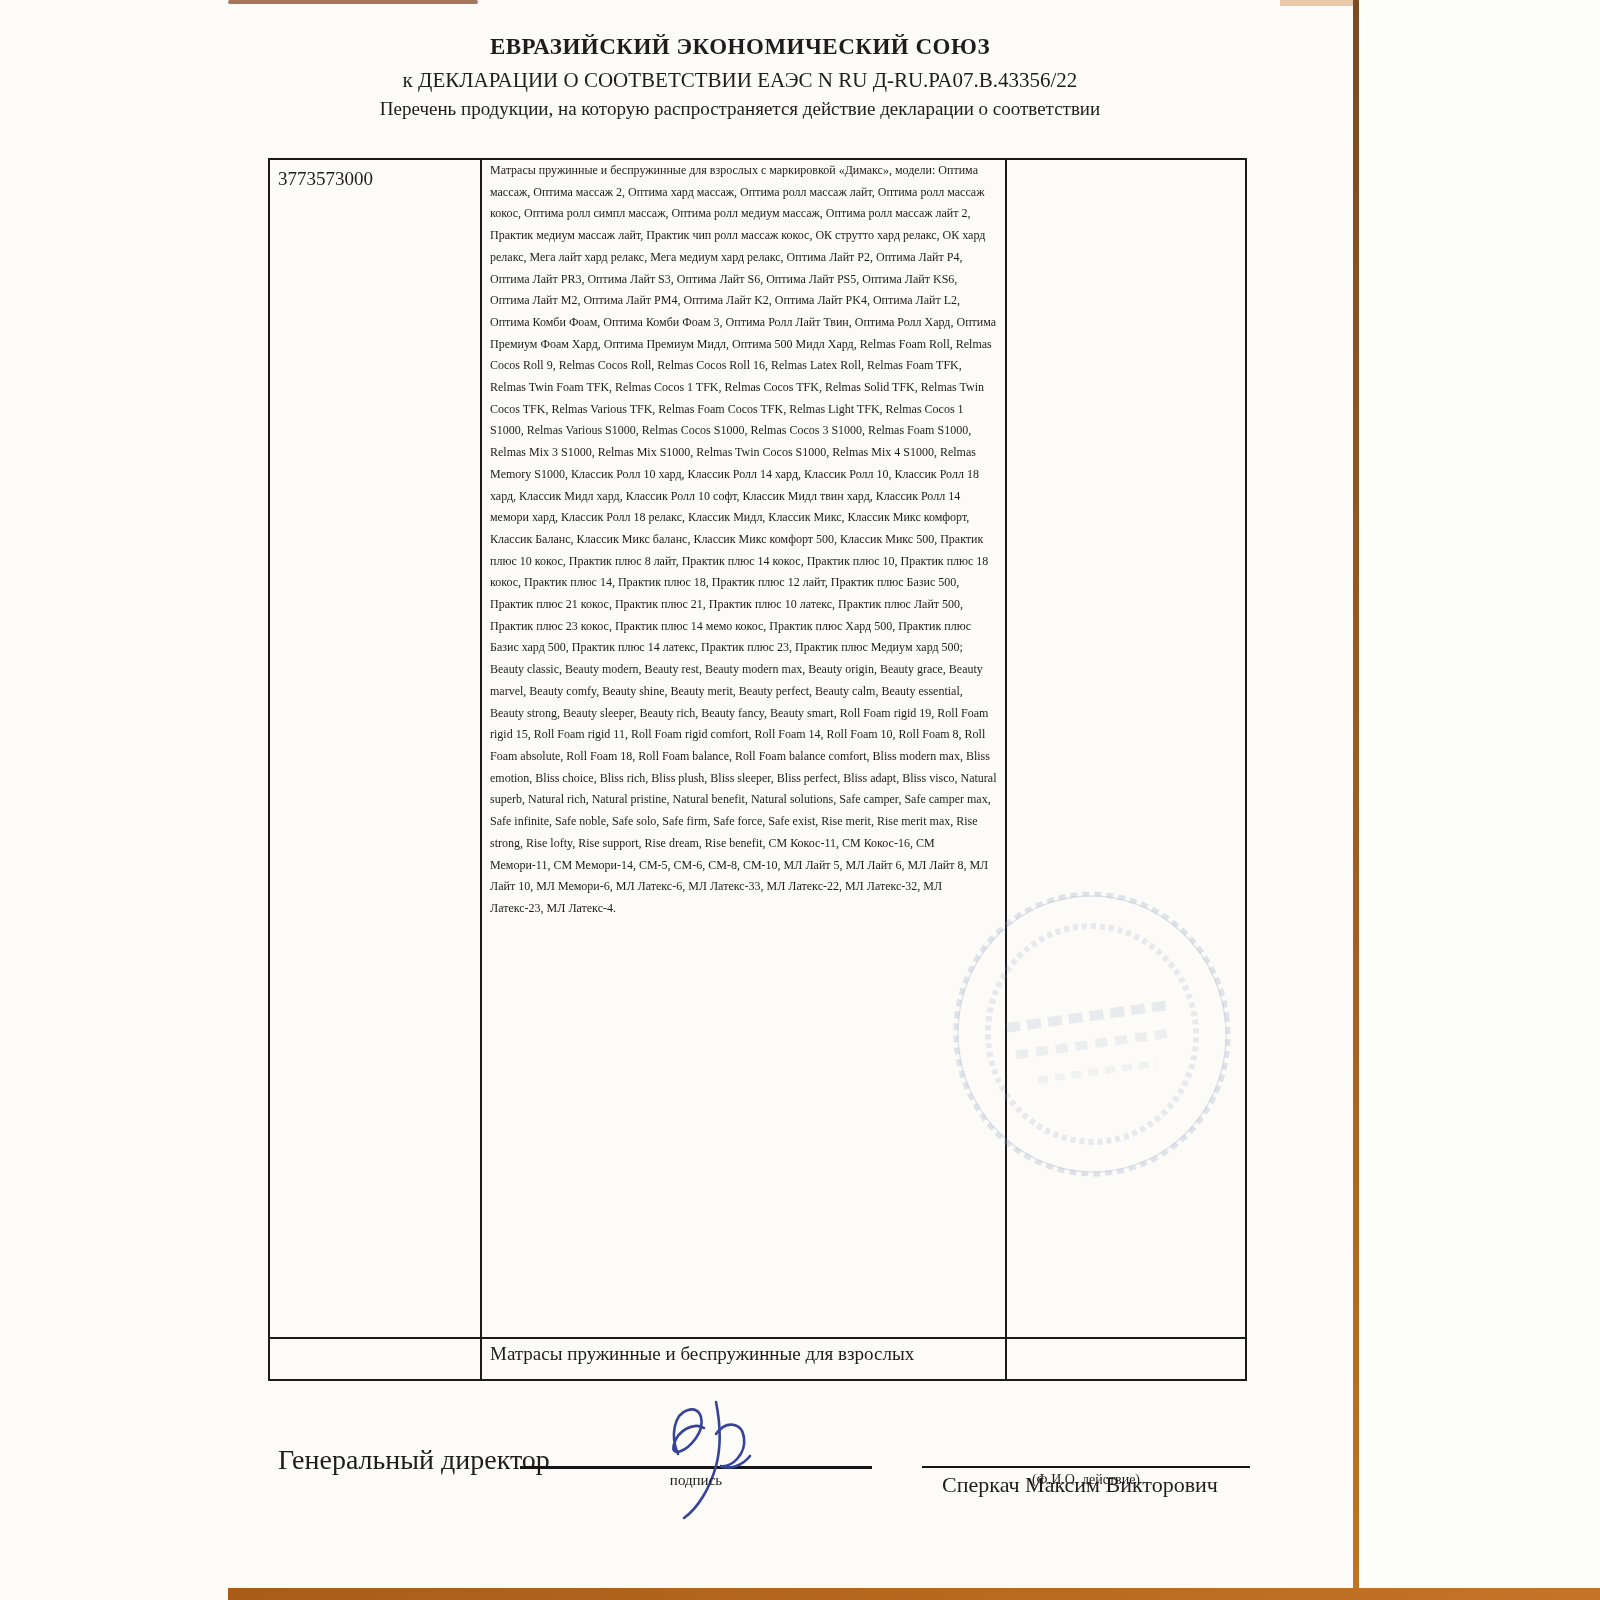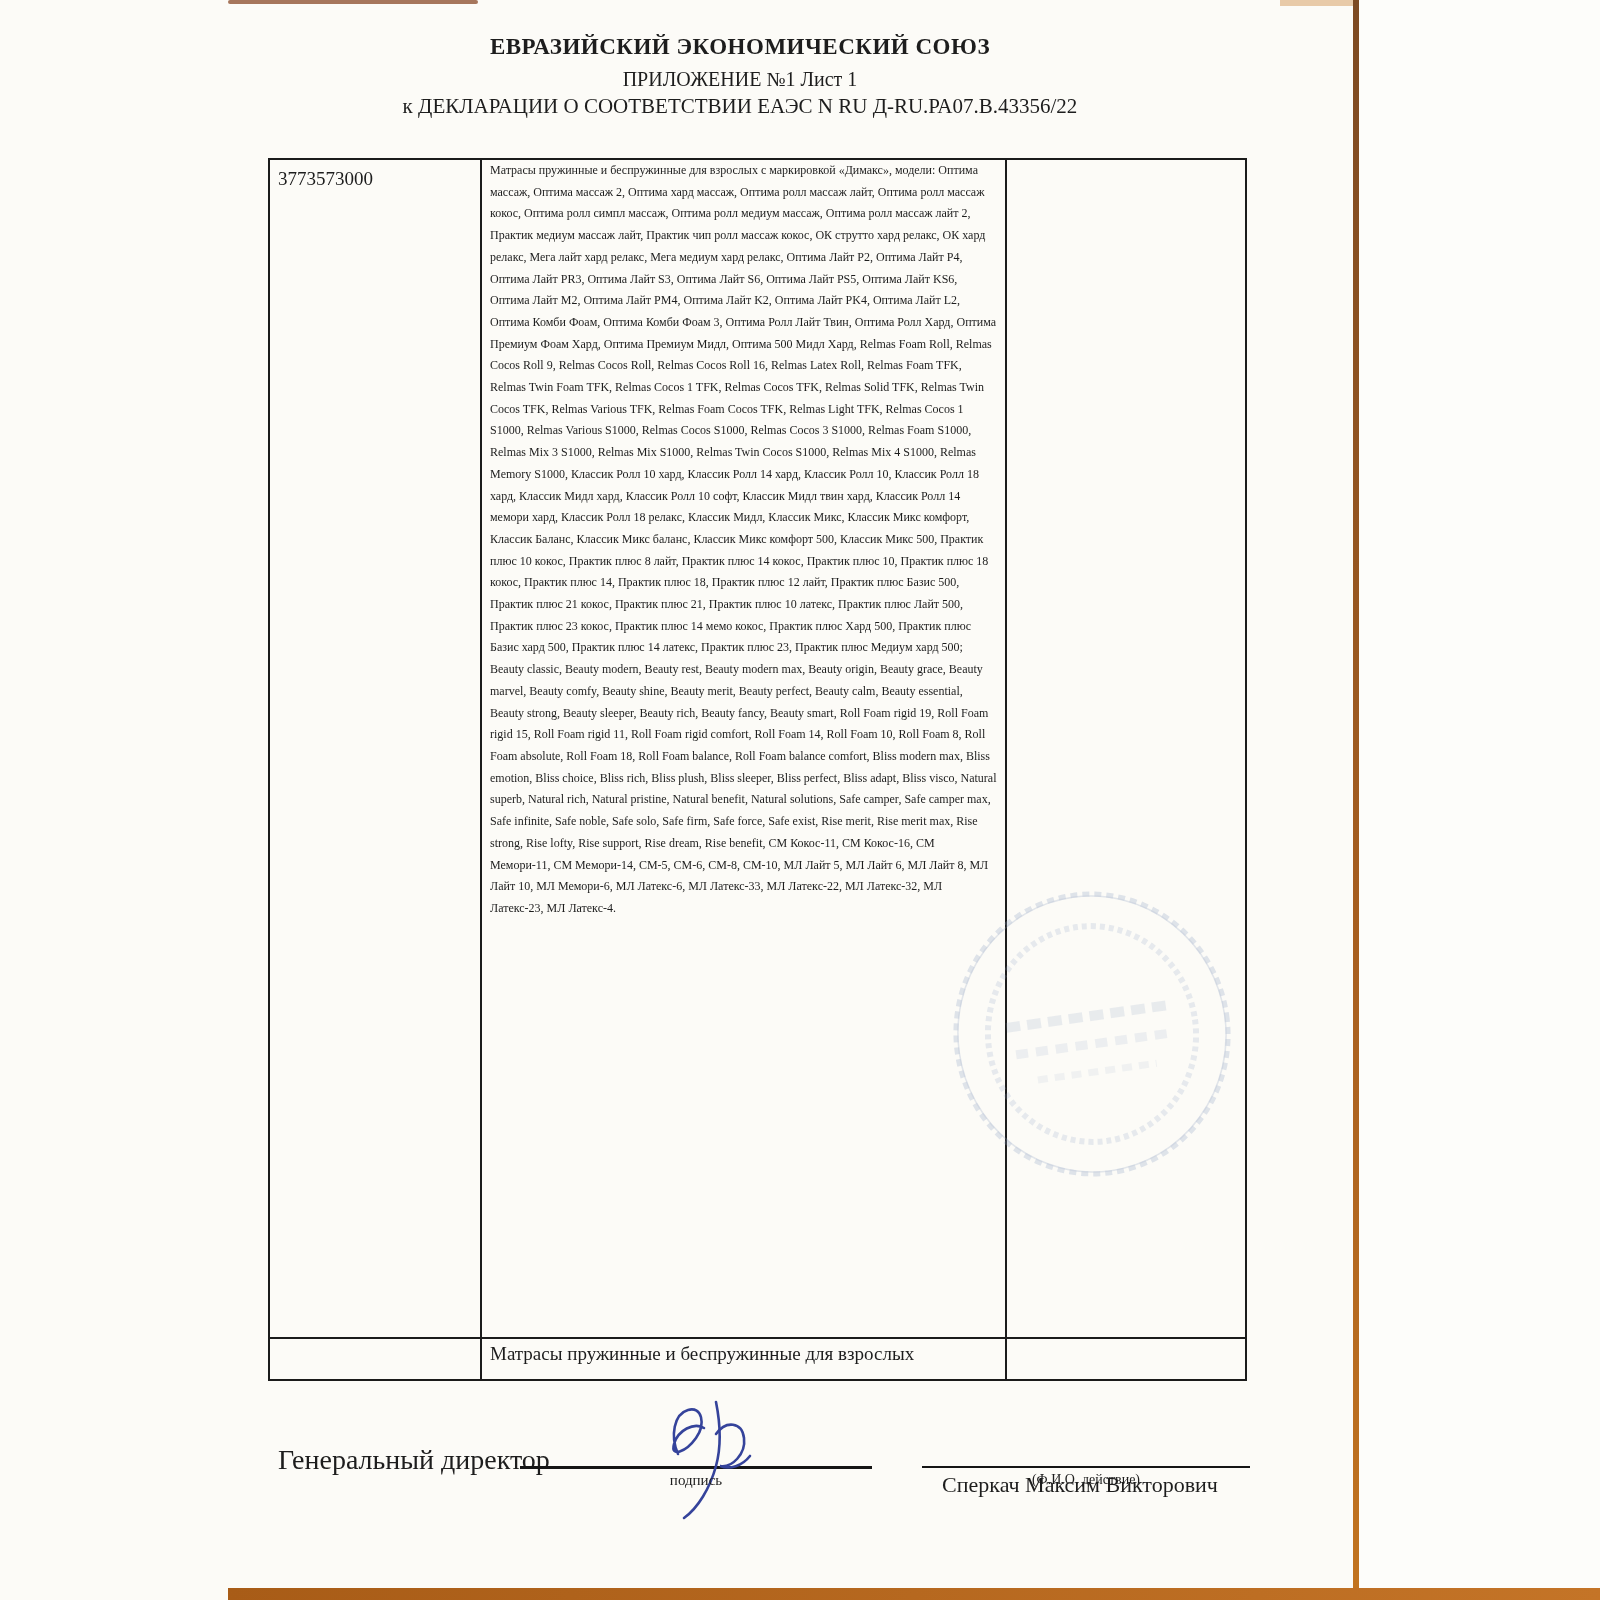--- a/index.html
+++ b/index.html
@@ -61,22 +61,22 @@
 <div class="sheet"></div>
 
 <div class="edge-top-left"></div>
 <div class="edge-top-right"></div>
 <div class="right-sheet"></div>
 <div class="edge-right"></div>
 <div class="edge-bottom"></div>
 
 <div class="doc-header">
   <div class="org">ЕВРАЗИЙСКИЙ ЭКОНОМИЧЕСКИЙ СОЮЗ</div>
-  <div class="appendix">ПРИЛОЖЕНИЕ №1 Лист 1</div>
   <div class="declaration">к ДЕКЛАРАЦИИ О СООТВЕТСТВИИ ЕАЭС N RU Д-RU.РА07.В.43356/22</div>
+  <div class="subtitle">Перечень продукции, на которую распространяется действие декларации о соответствии</div>
 </div>
 
 <table class="main">
   <colgroup>
       <col class="c1">
       <col class="c2">
       <col class="c3">
     </colgroup>
   <tbody>
   <tr>

